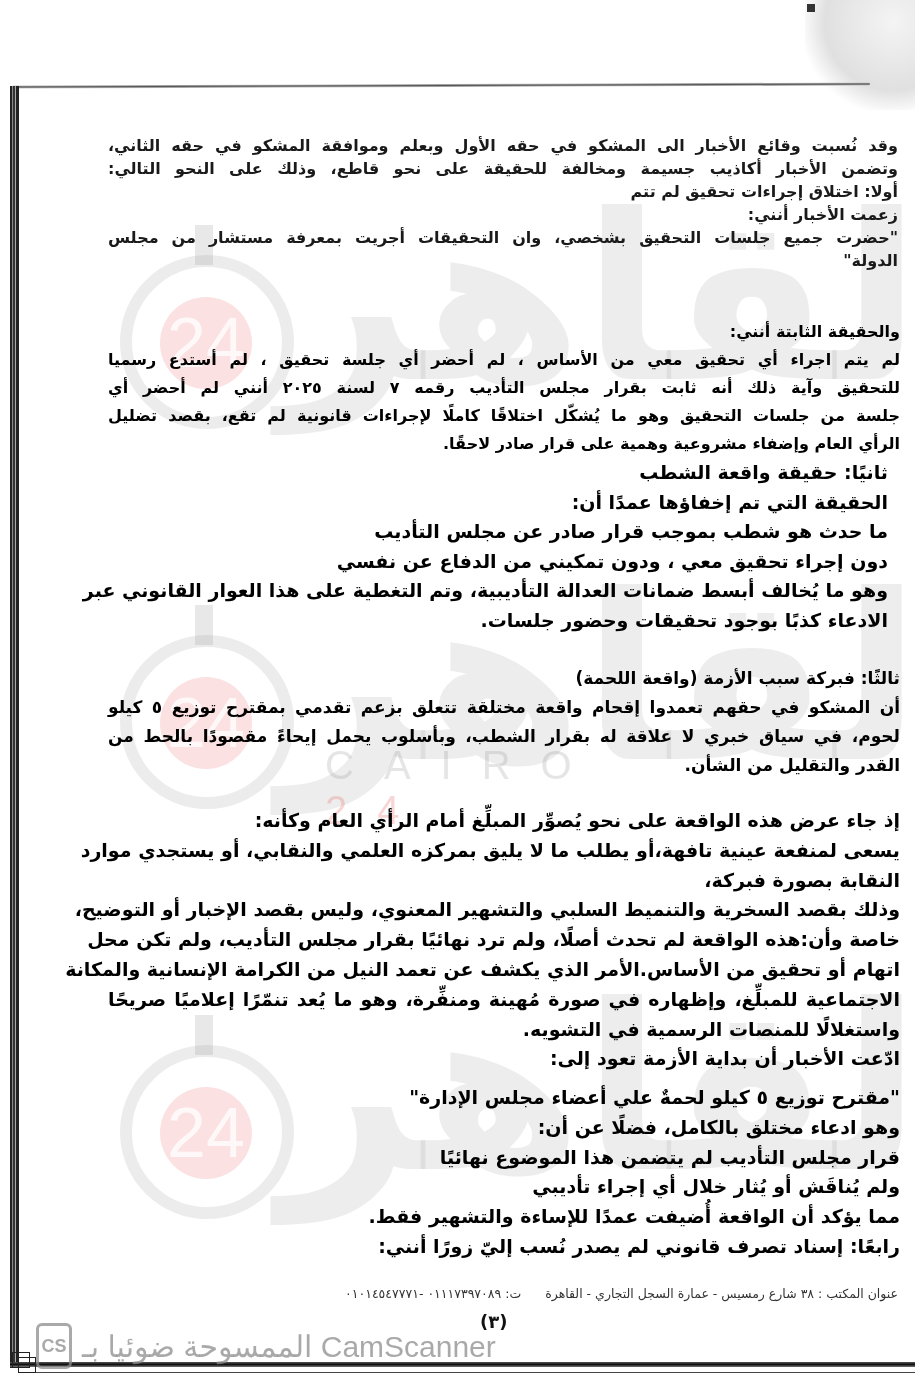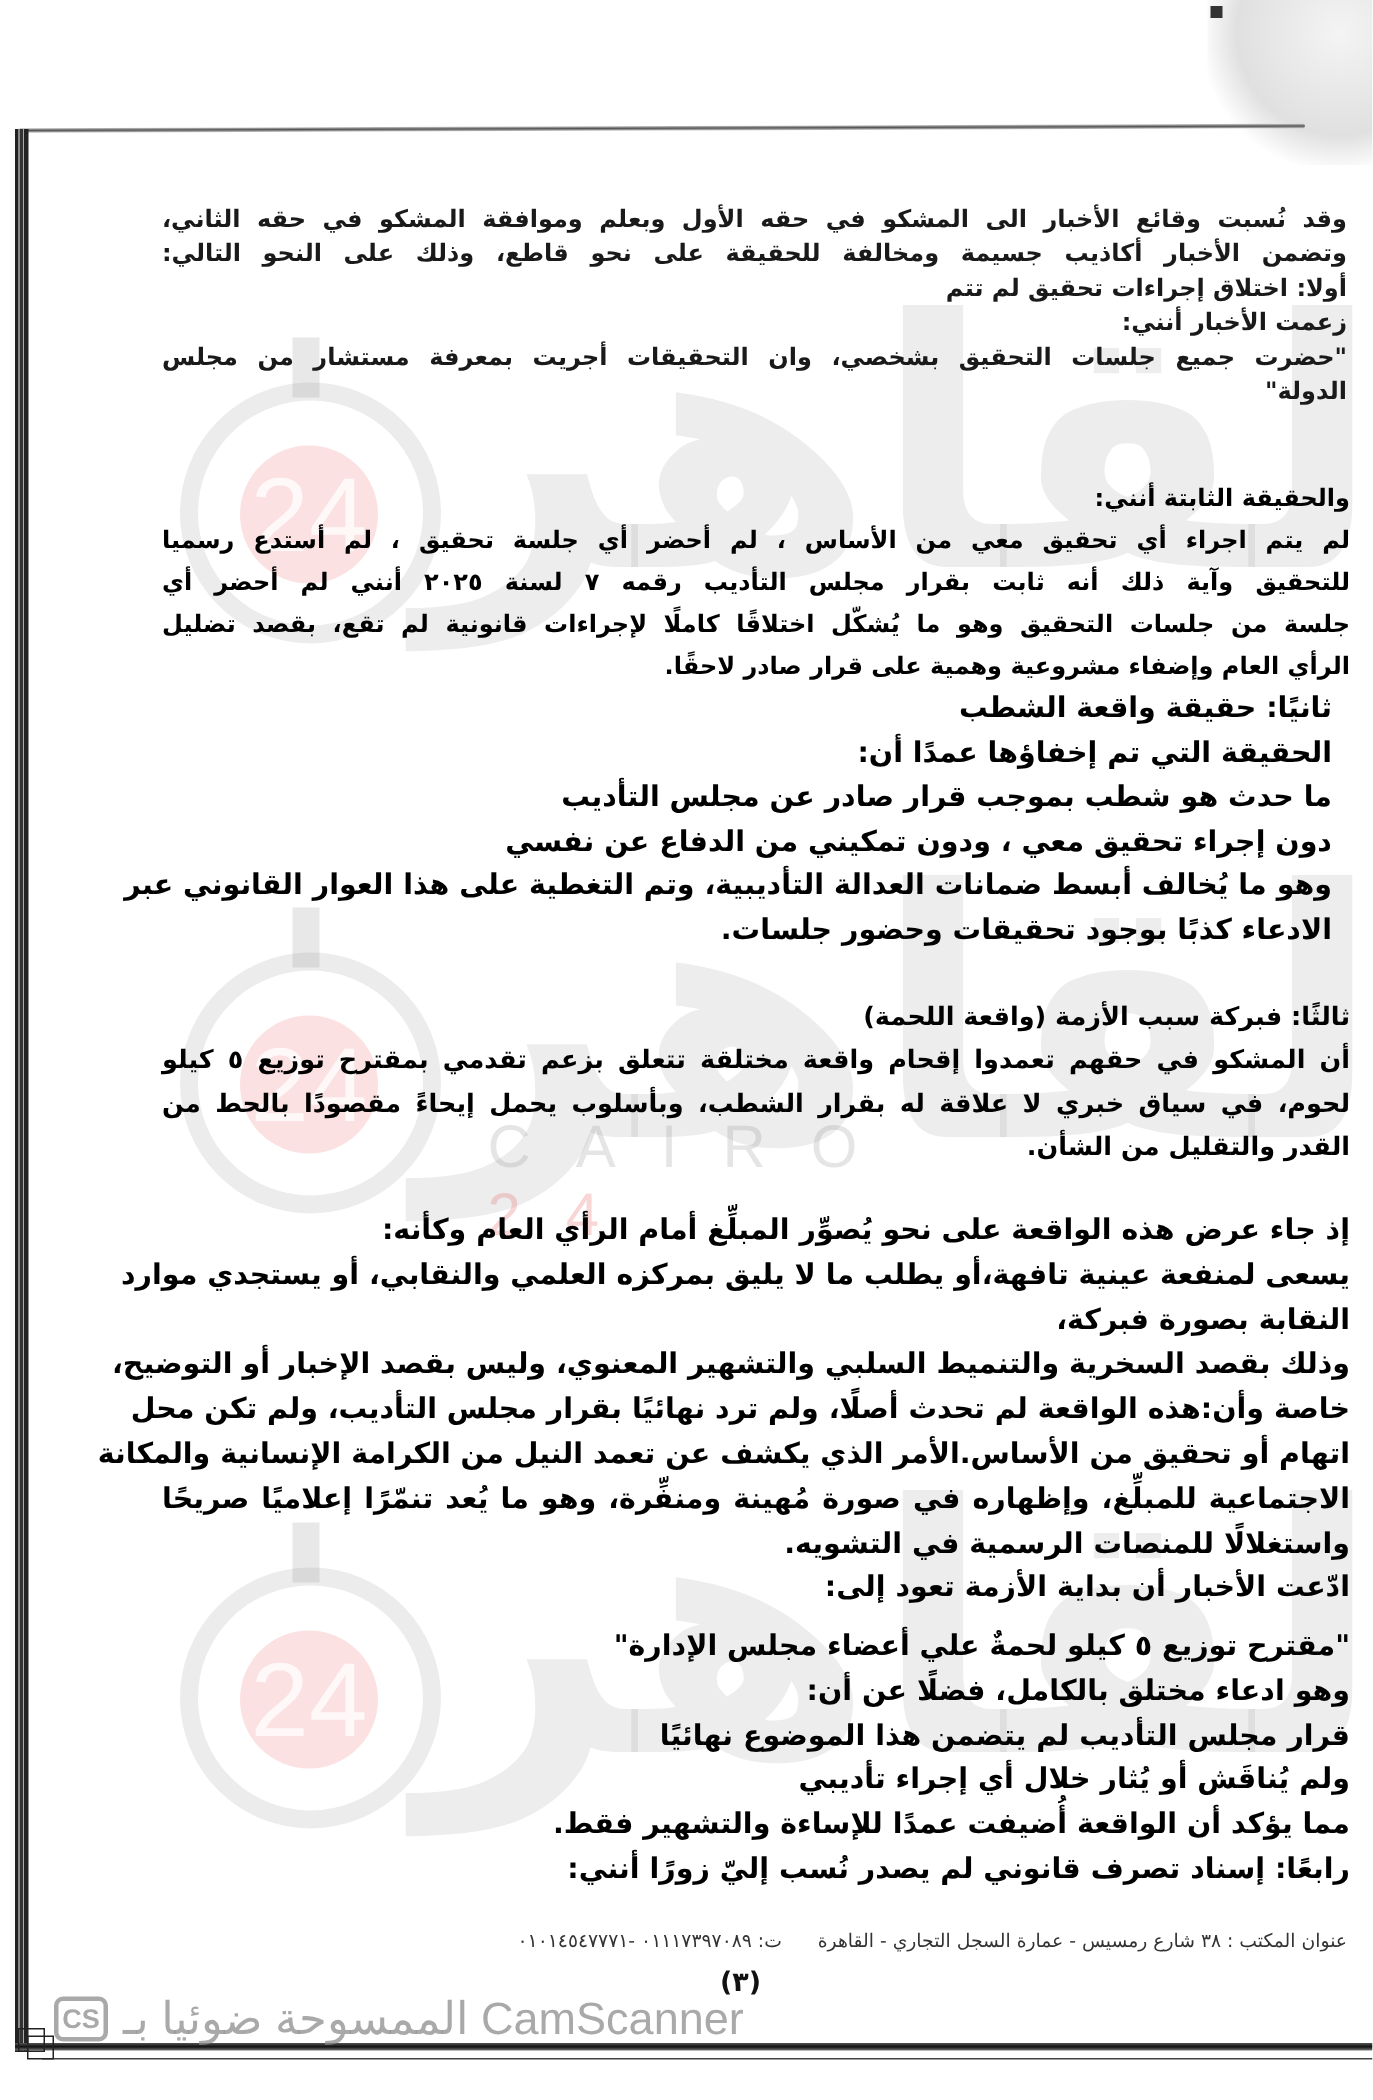--- a/index.html
+++ b/index.html
@@ -72,21 +72,21 @@
     font-family: "DejaVu Sans", sans-serif; font-size: 12.5px; color: #333; white-space: nowrap;
   }
   .page-number {
     position: absolute; left: 480px; top: 1311px; font-family: "DejaVu Sans", sans-serif; font-weight: bold; font-size: 18px; color: #111;
   }
   .camscanner {
     position: absolute; left: 36px; top: 1327px; height: 38px; display: flex; align-items: center; gap: 10px;
     color: rgba(140,140,140,0.75); font-family: "Liberation Sans", sans-serif; font-size: 30px; white-space: nowrap;
   }
   .cs-logo {
-    width: 36px; height: 30px; border: 3px solid rgba(140,140,140,0.75); border-radius: 6px;
+    width: 36px; height: 46px; border: 3px solid rgba(140,140,140,0.75); border-radius: 6px;
     display: flex; align-items: center; justify-content: center; font-size: 18px; font-weight: bold; box-sizing: border-box;
   }
 </style>
 </head>
 <body>
 
 <div class="curl"></div>
 <div class="curl-mark"></div>
 <div class="page-border-top"></div>
 <div class="page-border-left"></div>

